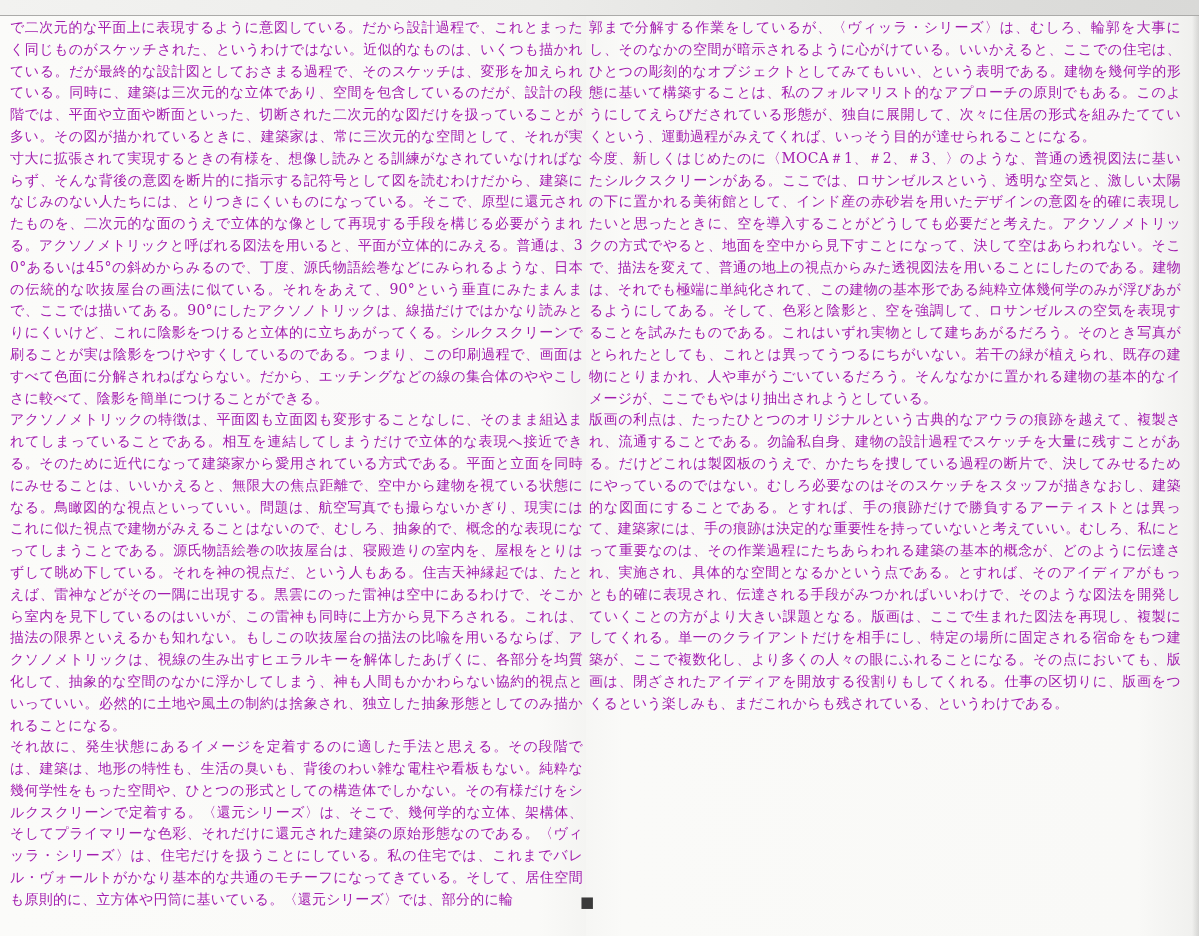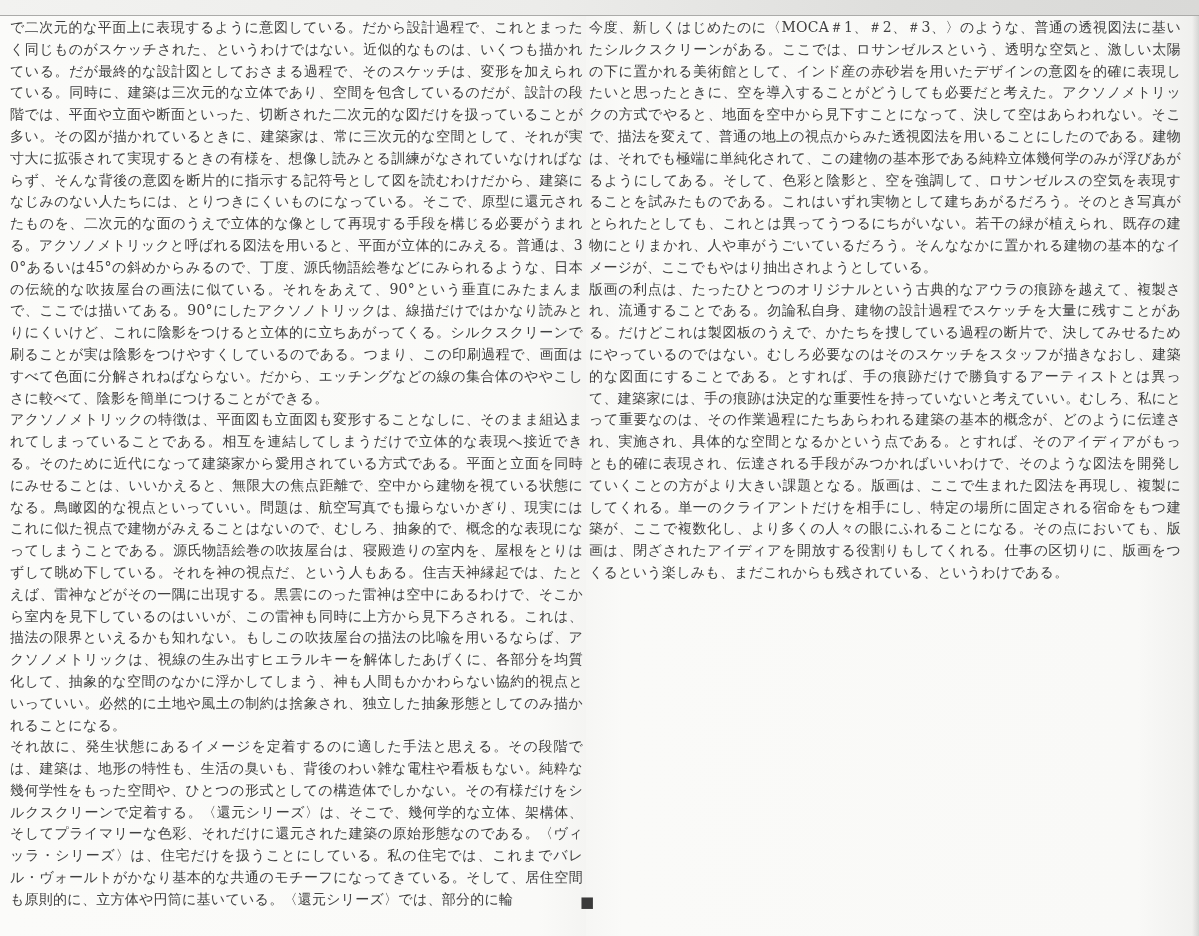--- a/index.html
+++ b/index.html
@@ -61,21 +61,21 @@
   }
   .column.right-col {
     left: 589px;
     width: 592px;
   }
   .column p {
     margin: 0;
     font-size: 14px;
     line-height: 21.8px;
     letter-spacing: 0.25px;
-    color: #404040;
+    color: #a21caf;
     text-align: justify;
     text-justify: inter-ideograph;
     word-break: break-all;
     -webkit-font-smoothing: antialiased;
   }
   .end-mark {
     position: absolute;
     left: 580px;
     top: 895px;
     width: 14px;
@@ -95,17 +95,18 @@
 <div class="scan-top"></div>
 <div class="scan-right"></div>
 
 <div class="column left-col">
   <p>で二次元的な平面上に表現するように意図している。だから設計過程で、これとまったく同じものがスケッチされた、というわけではない。近似的なものは、いくつも描かれている。だが最終的な設計図としておさまる過程で、そのスケッチは、変形を加えられている。同時に、建築は三次元的な立体であり、空間を包含しているのだが、設計の段階では、平面や立面や断面といった、切断された二次元的な図だけを扱っていることが多い。その図が描かれているときに、建築家は、常に三次元的な空間として、それが実寸大に拡張されて実現するときの有様を、想像し読みとる訓練がなされていなければならず、そんな背後の意図を断片的に指示する記符号として図を読むわけだから、建築になじみのない人たちには、とりつきにくいものになっている。そこで、原型に還元されたものを、二次元的な面のうえで立体的な像として再現する手段を構じる必要がうまれる。アクソノメトリックと呼ばれる図法を用いると、平面が立体的にみえる。普通は、30°あるいは45°の斜めからみるので、丁度、源氏物語絵巻などにみられるような、日本の伝統的な吹抜屋台の画法に似ている。それをあえて、90°という垂直にみたまんまで、ここでは描いてある。90°にしたアクソノトリックは、線描だけではかなり読みとりにくいけど、これに陰影をつけると立体的に立ちあがってくる。シルクスクリーンで刷ることが実は陰影をつけやすくしているのである。つまり、この印刷過程で、画面はすべて色面に分解されねばならない。だから、エッチングなどの線の集合体のややこしさに較べて、陰影を簡単につけることができる。</p>
   <p>アクソノメトリックの特徴は、平面図も立面図も変形することなしに、そのまま組込まれてしまっていることである。相互を連結してしまうだけで立体的な表現へ接近できる。そのために近代になって建築家から愛用されている方式である。平面と立面を同時にみせることは、いいかえると、無限大の焦点距離で、空中から建物を視ている状態になる。鳥瞰図的な視点といっていい。問題は、航空写真でも撮らないかぎり、現実にはこれに似た視点で建物がみえることはないので、むしろ、抽象的で、概念的な表現になってしまうことである。源氏物語絵巻の吹抜屋台は、寝殿造りの室内を、屋根をとりはずして眺め下している。それを神の視点だ、という人もある。住吉天神縁起では、たとえば、雷神などがその一隅に出現する。黒雲にのった雷神は空中にあるわけで、そこから室内を見下しているのはいいが、この雷神も同時に上方から見下ろされる。これは、描法の限界といえるかも知れない。もしこの吹抜屋台の描法の比喩を用いるならば、アクソノメトリックは、視線の生み出すヒエラルキーを解体したあげくに、各部分を均質化して、抽象的な空間のなかに浮かしてしまう、神も人間もかかわらない協約的視点といっていい。必然的に土地や風土の制約は捨象され、独立した抽象形態としてのみ描かれることになる。</p>
   <p>それ故に、発生状態にあるイメージを定着するのに適した手法と思える。その段階では、建築は、地形の特性も、生活の臭いも、背後のわい雑な電柱や看板もない。純粋な幾何学性をもった空間や、ひとつの形式としての構造体でしかない。その有様だけをシルクスクリーンで定着する。〈還元シリーズ〉は、そこで、幾何学的な立体、架構体、そしてプライマリーな色彩、それだけに還元された建築の原始形態なのである。〈ヴィッラ・シリーズ〉は、住宅だけを扱うことにしている。私の住宅では、これまでバレル・ヴォールトがかなり基本的な共通のモチーフになってきている。そして、居住空間も原則的に、立方体や円筒に基いている。〈還元シリーズ〉では、部分的に輪</p>
 </div>
 
 <div class="column right-col">
+  <p>郭まで分解する作業をしているが、〈ヴィッラ・シリーズ〉は、むしろ、輪郭を大事にし、そのなかの空間が暗示されるように心がけている。いいかえると、ここでの住宅は、ひとつの彫刻的なオブジェクトとしてみてもいい、という表明である。建物を幾何学的形態に基いて構築することは、私のフォルマリスト的なアプローチの原則でもある。このようにしてえらびだされている形態が、独自に展開して、次々に住居の形式を組みたてていくという、運動過程がみえてくれば、いっそう目的が達せられることになる。</p>
   <p>今度、新しくはじめたのに〈MOCA＃1、＃2、＃3、〉のような、普通の透視図法に基いたシルクスクリーンがある。ここでは、ロサンゼルスという、透明な空気と、激しい太陽の下に置かれる美術館として、インド産の赤砂岩を用いたデザインの意図を的確に表現したいと思ったときに、空を導入することがどうしても必要だと考えた。アクソノメトリックの方式でやると、地面を空中から見下すことになって、決して空はあらわれない。そこで、描法を変えて、普通の地上の視点からみた透視図法を用いることにしたのである。建物は、それでも極端に単純化されて、この建物の基本形である純粋立体幾何学のみが浮びあがるようにしてある。そして、色彩と陰影と、空を強調して、ロサンゼルスの空気を表現することを試みたものである。これはいずれ実物として建ちあがるだろう。そのとき写真がとられたとしても、これとは異ってうつるにちがいない。若干の緑が植えられ、既存の建物にとりまかれ、人や車がうごいているだろう。そんななかに置かれる建物の基本的なイメージが、ここでもやはり抽出されようとしている。</p>
   <p>版画の利点は、たったひとつのオリジナルという古典的なアウラの痕跡を越えて、複製され、流通することである。勿論私自身、建物の設計過程でスケッチを大量に残すことがある。だけどこれは製図板のうえで、かたちを捜している過程の断片で、決してみせるためにやっているのではない。むしろ必要なのはそのスケッチをスタッフが描きなおし、建築的な図面にすることである。とすれば、手の痕跡だけで勝負するアーティストとは異って、建築家には、手の痕跡は決定的な重要性を持っていないと考えていい。むしろ、私にとって重要なのは、その作業過程にたちあらわれる建築の基本的概念が、どのように伝達され、実施され、具体的な空間となるかという点である。とすれば、そのアイディアがもっとも的確に表現され、伝達される手段がみつかればいいわけで、そのような図法を開発していくことの方がより大きい課題となる。版画は、ここで生まれた図法を再現し、複製にしてくれる。単一のクライアントだけを相手にし、特定の場所に固定される宿命をもつ建築が、ここで複数化し、より多くの人々の眼にふれることになる。その点においても、版画は、閉ざされたアイディアを開放する役割りもしてくれる。仕事の区切りに、版画をつくるという楽しみも、まだこれからも残されている、というわけである。</p>
 </div>
 
 <div class="end-mark">■</div>
 
 </body></html>

